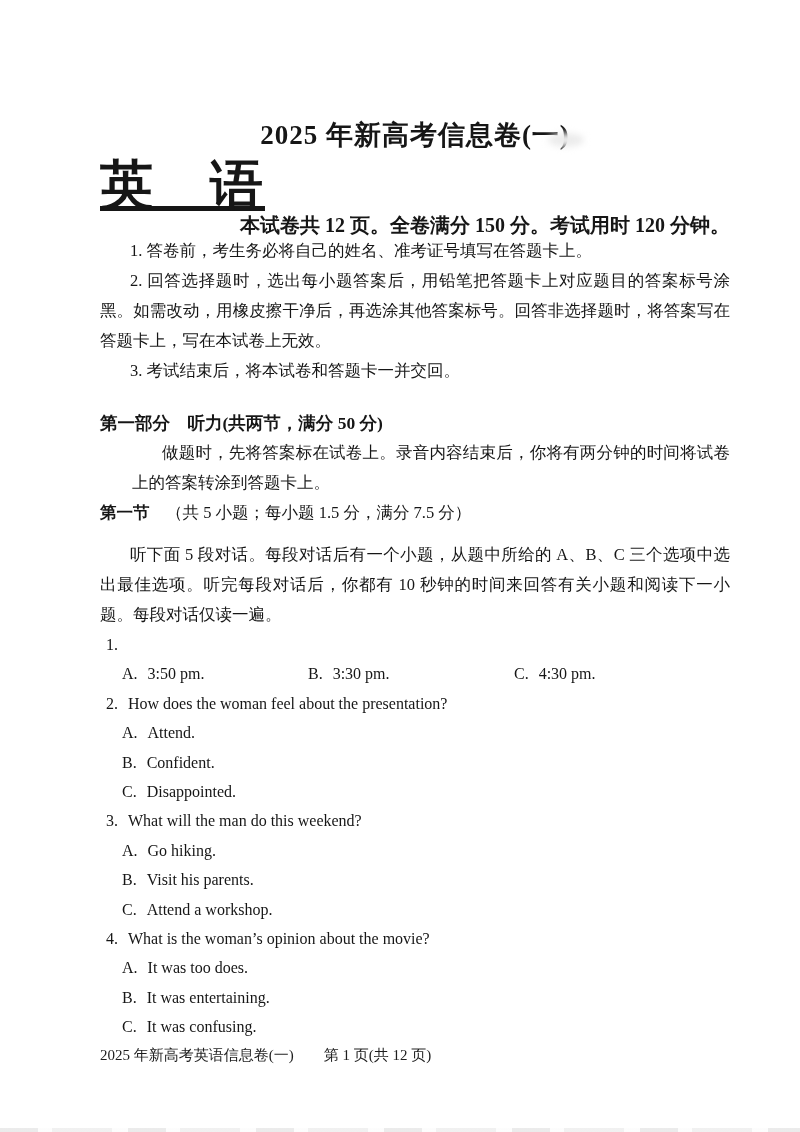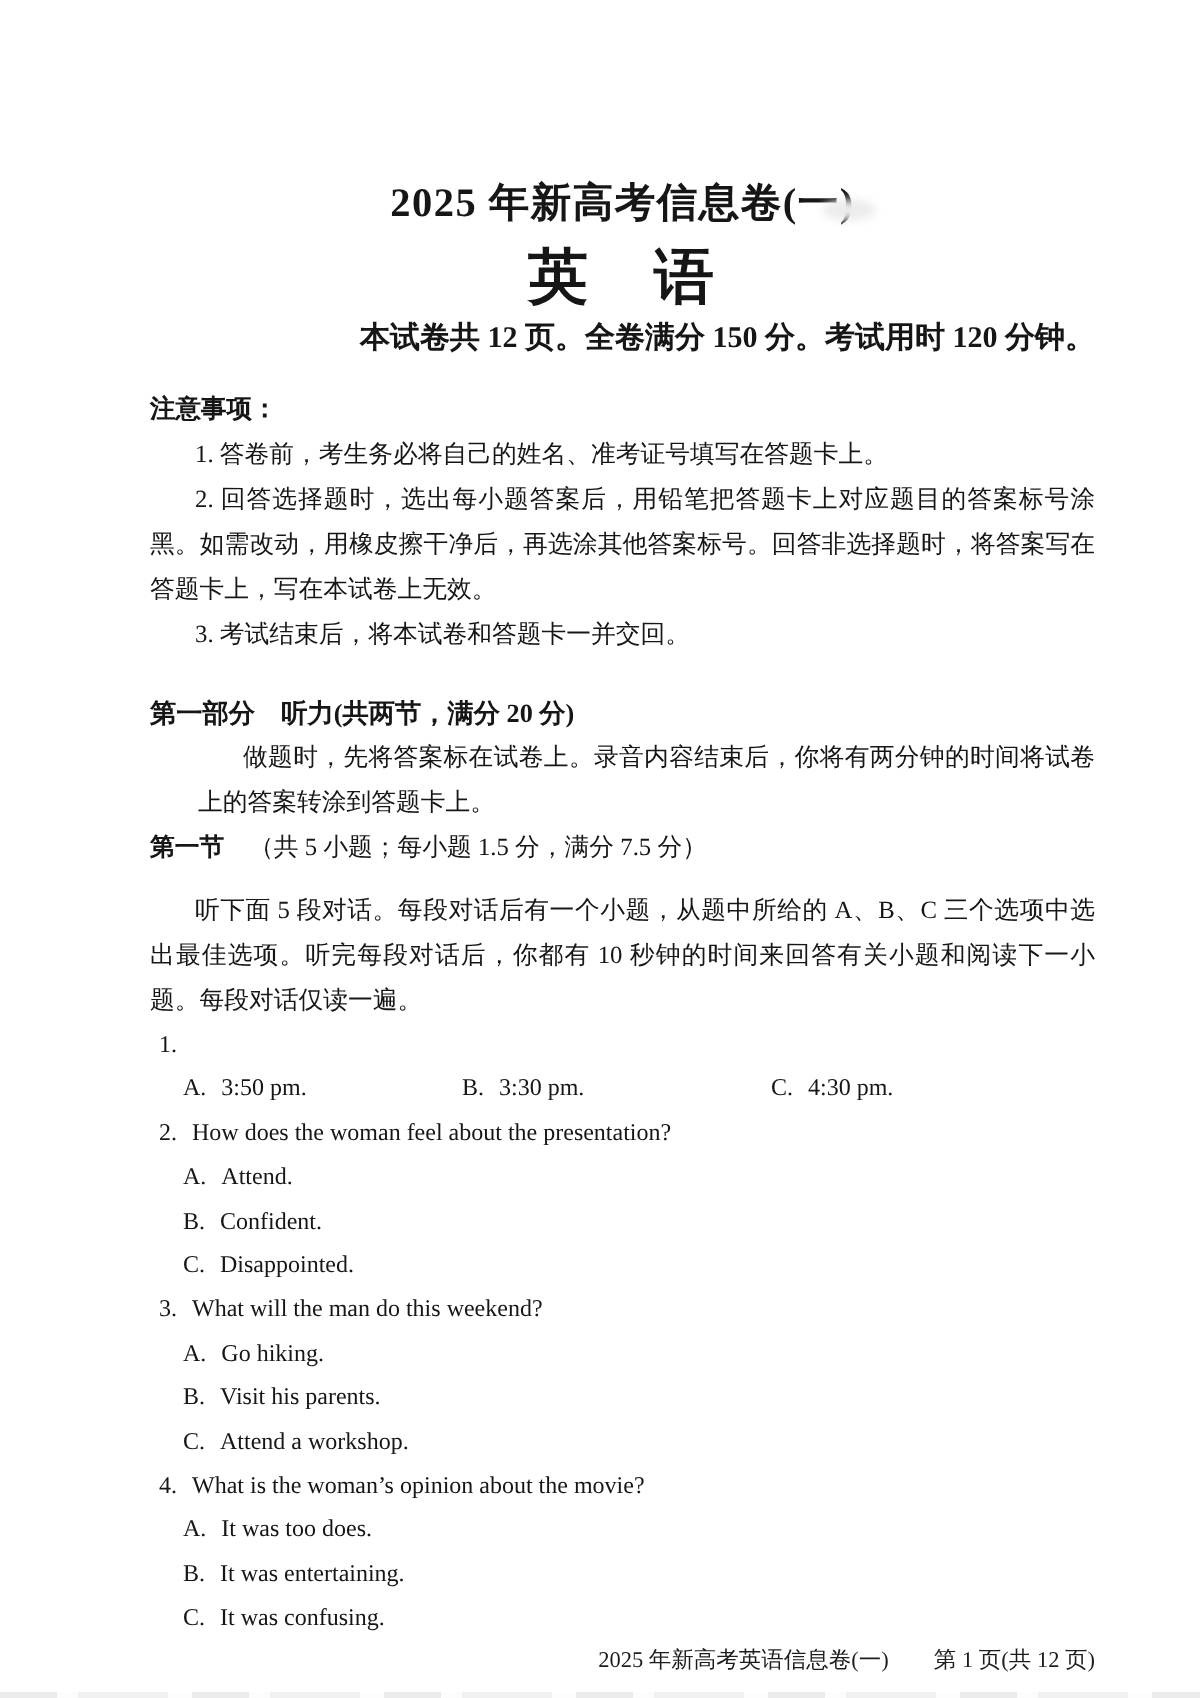--- a/index.html
+++ b/index.html
@@ -8,22 +8,22 @@
     font-family:"Liberation Serif","DejaVu Serif",serif;
     position:relative;overflow:hidden;
   }
   .content{padding:118px 70px 0 100px;}
 
   .doc-title{
     font-size:27px;font-weight:bold;text-align:center;
     line-height:34px;letter-spacing:1px;
   }
   .doc-subject{
-    font-size:40px;font-weight:bold;text-align:center;
-    line-height:46px;margin-top:10px;letter-spacing:2px;
+    font-size:53px;font-weight:bold;text-align:left;
+    line-height:46px;margin-top:10px;letter-spacing:2px;text-decoration:underline;
   }
   .doc-meta{
     font-size:20px;font-weight:bold;text-align:right;
     line-height:22px;margin-top:6px;
   }
 
   .zh{font-size:16.5px;line-height:30px;text-align:justify;}
   .notice-heading{font-size:17px;font-weight:bold;line-height:30px;margin-top:22px;}
   .notice-item{text-indent:30px;}
 
@@ -37,21 +37,21 @@
   .q-line{display:flex;}
   .q-num{width:22px;flex:0 0 22px;}
   .opt{padding-left:16px;display:flex;}
   .opt-label{margin-right:10px;}
   .opt-row{display:flex;padding-left:16px;}
   .opt-row .opt{padding-left:0;}
   .opt-row .opt-a{width:186px;flex:0 0 186px;}
   .opt-row .opt-b{width:206px;flex:0 0 206px;}
 
   .page-footer{
-    text-align:right;font-size:15px;line-height:22px;margin-top:2px;color:#1d1d1d;
+    text-align:left;font-size:15px;line-height:22px;margin-top:2px;color:#1d1d1d;
   }
 
   .smudge{
     position:absolute;left:548px;top:133px;width:36px;height:14px;
     background:#ececec;border-radius:50%;filter:blur(3px);
   }
   .scan-edge{
     position:absolute;bottom:0;left:0;width:800px;height:4px;opacity:.9;
     background:repeating-linear-gradient(90deg,
       #e9e9e9 0px,#e9e9e9 38px,#fcfcfc 38px,#fcfcfc 52px,
@@ -60,26 +60,25 @@
 </style>
 </head>
 <body>
 
 <div class="content">
 
   <div class="doc-title">2025 年新高考信息卷(一)</div>
   <div class="doc-subject">英　语</div>
   <div class="doc-meta">本试卷共 12 页。全卷满分 150 分。考试用时 120 分钟。</div>
 
-  <div class="zh notice-heading">注意事项：</div>
   <div class="zh notice-item">1. 答卷前，考生务必将自己的姓名、准考证号填写在答题卡上。</div>
   <div class="zh notice-item">2. 回答选择题时，选出每小题答案后，用铅笔把答题卡上对应题目的答案标号涂黑。如需改动，用橡皮擦干净后，再选涂其他答案标号。回答非选择题时，将答案写在答题卡上，写在本试卷上无效。</div>
   <div class="zh notice-item">3. 考试结束后，将本试卷和答题卡一并交回。</div>
 
-  <div class="zh part-heading">第一部分　听力(共两节，满分 20 分)</div>
+  <div class="zh part-heading">第一部分　听力(共两节，满分 50 分)</div>
   <div class="zh part-intro">做题时，先将答案标在试卷上。录音内容结束后，你将有两分钟的时间将试卷上的答案转涂到答题卡上。</div>
   <div class="zh section-heading"><span class="section-label">第一节</span><span>　（共 5 小题；每小题 1.5 分，满分 7.5 分）</span></div>
   <div class="zh section-intro">听下面 5 段对话。每段对话后有一个小题，从题中所给的 A、B、C 三个选项中选出最佳选项。听完每段对话后，你都有 10 秒钟的时间来回答有关小题和阅读下一小题。每段对话仅读一遍。</div>
 
   <div class="questions">
 
     <div class="q">
       <div class="q-line">
         <span class="q-num">1.</span>
       </div>

